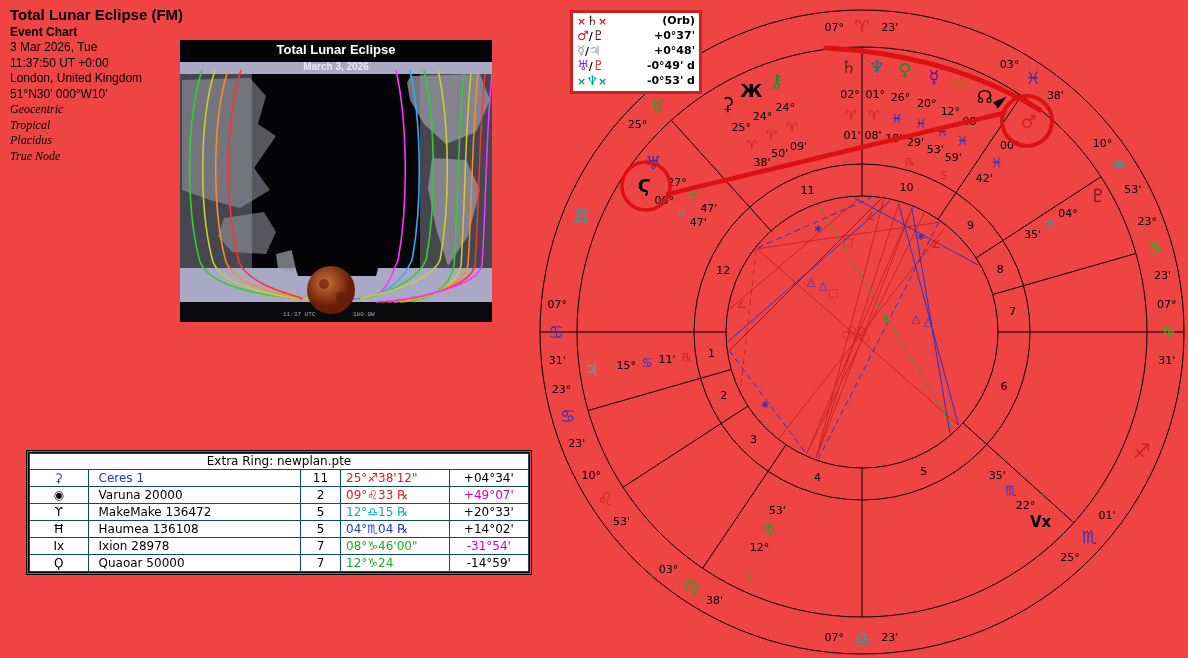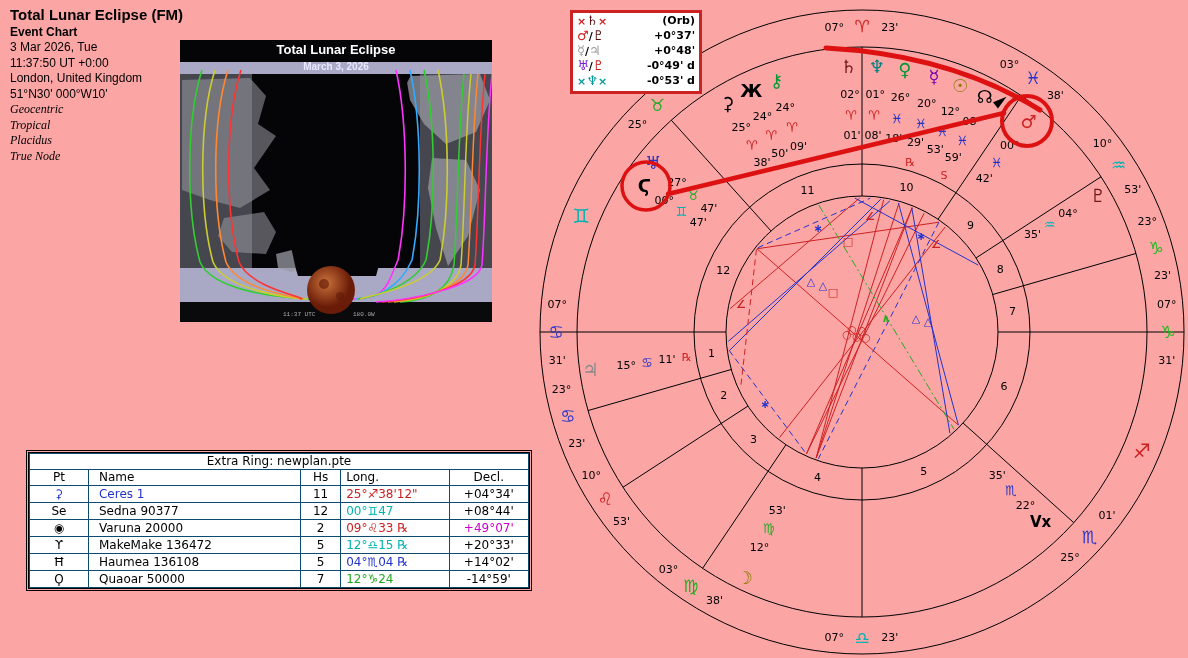--- a/index.html
+++ b/index.html
@@ -1,17 +1,17 @@
 <!DOCTYPE html>
 <html><head>
 <meta charset="utf-8">
 <style>
   html,body{margin:0;padding:0;background:#ffffff;width:1188px;height:658px;overflow:hidden;
     font-family:"Liberation Sans","DejaVu Sans",sans-serif;}
-  #stage{position:relative;width:1188px;height:658px;background:#fca5a5;}
+  #stage{position:relative;width:1188px;height:658px;background:#ef4444;}
   
   #sidebar{position:absolute;left:10px;top:6px;width:175px;color:#000;}
   #sidebar .t1{font-size:15px;font-weight:bold;margin-bottom:2px;}
   #sidebar .t2{font-size:12px;font-weight:bold;margin-bottom:1px;}
   #sidebar .ln{font-size:12px;line-height:15.5px;}
   #sidebar .it{font-size:12px;line-height:15.5px;font-style:italic;font-family:"Liberation Serif","DejaVu Serif",serif;}
   
   #map{position:absolute;left:180px;top:40px;width:312px;height:282px;background:#000;}
   #map svg{position:absolute;left:0;top:0;}
   
@@ -118,60 +118,53 @@
       </div>
     </div>
 
   <div id="xtable">
       <table>
         <tbody>
           <tr>
             <td class="title" colspan="5">Extra Ring: newplan.pte</td>
           </tr>
           <tr>
-            <th class="hdr c-pt">Pt</th>
-            <th class="hdr c-name">Name</th>
-            <th class="hdr c-hs">Hs</th>
-            <th class="hdr c-long">Long.</th>
-            <th class="hdr c-decl">Decl.</th>
-          </tr>
-          <tr>
             <td class="c-pt" style="color:#2233cc">⚳</td>
             <td class="c-name" style="color:#2233cc">Ceres 1</td>
             <td class="c-hs">11</td>
             <td class="c-long" style="color:#cc2222">25°♐38'12"</td>
             <td class="c-decl" style="color:#000000">+04°34'</td>
           </tr>
           <tr>
-            <td class="c-pt" style="color:#000000">Se</td>
-            <td class="c-name" style="color:#000000">Sedna 90377</td>
-            <td class="c-hs">12</td>
-            <td class="c-long" style="color:#00b3b3">00°♊47</td>
-            <td class="c-decl" style="color:#000000">+08°44'</td>
-          </tr>
-          <tr>
             <td class="c-pt" style="color:#000000">◉</td>
             <td class="c-name" style="color:#000000">Varuna 20000</td>
             <td class="c-hs">2</td>
             <td class="c-long" style="color:#cc2222">09°♌33 ℞</td>
             <td class="c-decl" style="color:#cc00cc">+49°07'</td>
           </tr>
           <tr>
             <td class="c-pt" style="color:#000000">ϒ</td>
             <td class="c-name" style="color:#000000">MakeMake 136472</td>
             <td class="c-hs">5</td>
             <td class="c-long" style="color:#00b3b3">12°♎15 ℞</td>
             <td class="c-decl" style="color:#000000">+20°33'</td>
           </tr>
           <tr>
             <td class="c-pt" style="color:#000000">Ħ</td>
             <td class="c-name" style="color:#000000">Haumea 136108</td>
             <td class="c-hs">5</td>
             <td class="c-long" style="color:#2233cc">04°♏04 ℞</td>
             <td class="c-decl" style="color:#000000">+14°02'</td>
+          </tr>
+          <tr>
+            <td class="c-pt" style="color:#000000">Ix</td>
+            <td class="c-name" style="color:#000000">Ixion 28978</td>
+            <td class="c-hs">7</td>
+            <td class="c-long" style="color:#22aa22">08°♑46'00"</td>
+            <td class="c-decl" style="color:#cc00cc">-31°54'</td>
           </tr>
           <tr>
             <td class="c-pt" style="color:#000000">Ϙ</td>
             <td class="c-name" style="color:#000000">Quaoar 50000</td>
             <td class="c-hs">7</td>
             <td class="c-long" style="color:#22aa22">12°♑24</td>
             <td class="c-decl" style="color:#000000">-14°59'</td>
           </tr>
         </tbody>
       </table>

